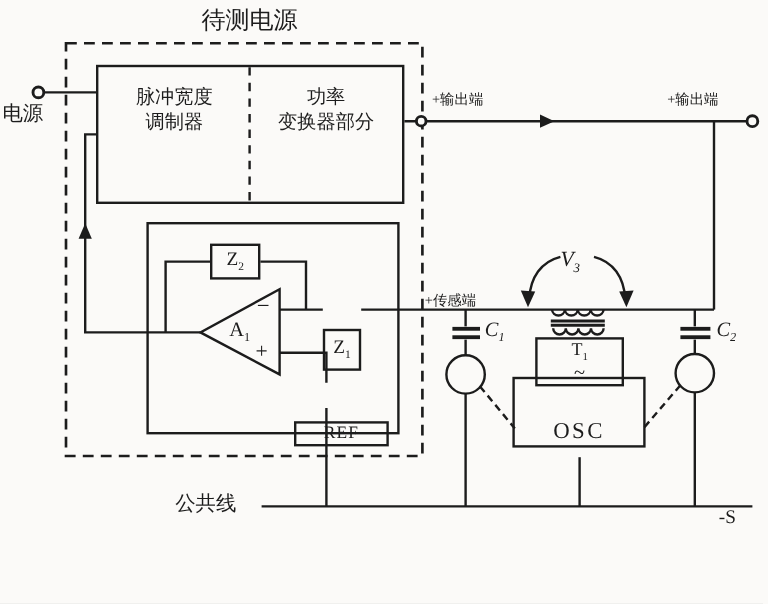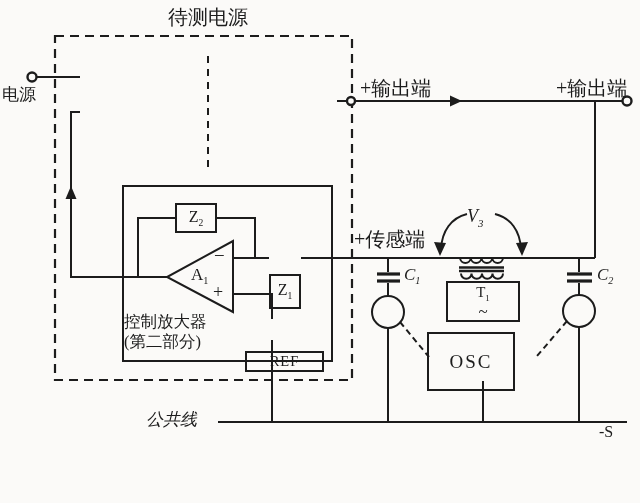--- a/index.html
+++ b/index.html
@@ -12,21 +12,21 @@
   .w3{stroke:#1c1c1c;stroke-width:3.2;fill:none;}
   .core{stroke:#1c1c1c;stroke-width:2.4;fill:none;}
   .dashrect{stroke:#1c1c1c;stroke-width:2.2;fill:none;stroke-dasharray:9 6;}
   .dashline{stroke:#1c1c1c;stroke-width:2;fill:none;stroke-dasharray:7 6;}
   .dashp{stroke:#1c1c1c;stroke-width:2;fill:none;stroke-dasharray:6 4;}
   .term{fill:#fbfaf8;stroke:#1c1c1c;stroke-width:2.4;}
   .solid{fill:#1c1c1c;stroke:none;}
   .opamp{fill:#fbfaf8;stroke:#1c1c1c;stroke-width:2;}
   .box{position:absolute;border:2px solid #1c1c1c;box-sizing:border-box;background:transparent;}
   .lbl{position:absolute;white-space:nowrap;line-height:1.15;}
-  .cjk{font-size:20px;}
+  .cjk{font-size:12px;}
   .center{display:flex;align-items:center;justify-content:center;}
   .col{display:flex;flex-direction:column;align-items:center;}
   .ital{font-style:italic;}
   sub{font-size:0.6em;}
   .pwmcells{display:flex;width:100%;height:100%;}
   .pwmcell{flex:1;display:flex;flex-direction:column;align-items:center;padding-top:15px;font-size:16px;line-height:21px;}
   .caption{position:absolute;left:0;top:464px;width:640px;text-align:center;font-size:21px;font-weight:600;letter-spacing:2px;}
   .caption .gap{display:inline-block;width:26px;}
 </style>
 </head>
@@ -102,56 +102,62 @@
       <line class="w" x1="579" y1="283" x2="579" y2="295"></line>
       <circle class="w" cx="579" cy="311" r="16"></circle>
       <line class="w" x1="579" y1="327" x2="579" y2="422"></line>
       <line class="dashp" x1="567" y1="321" x2="537" y2="356"></line>
     </g>
 
     <line class="w" x1="483" y1="381" x2="483" y2="422"></line>
     <line class="w" x1="218" y1="422" x2="627" y2="422"></line>
   </svg>
 
+  <div class="box pwmcells" style="left:80px;top:54px;width:257px;height:116px;">
+    <div class="pwmcell">
+      <span>脉冲宽度</span>
+      <span>调制器</span>
+    </div>
+    <div class="pwmcell">
+      <span>功率</span>
+      <span>变换器部分</span>
+    </div>
+  </div>
 
   <div class="box" style="left:122px;top:185px;width:211px;height:177px;"></div>
 
   <div class="box center" style="left:175px;top:203px;width:42px;height:30px;font-size:16px;">
     <span><span>Z</span><sub>2</sub></span>
   </div>
 
   <div class="box center" style="left:269px;top:242px;width:32px;height:35px;font-size:16px;margin-top:32px;">
     <span><span>Z</span><sub>1</sub></span>
   </div>
 
   <div class="box center" style="left:245px;top:319px;width:79px;height:21px;font-size:14.5px;letter-spacing:1px;margin-top:32px;">
     <span>REF</span>
   </div>
 
   <div class="box col" style="left:446px;top:281px;width:74px;height:41px;font-size:15px;justify-content:center;line-height:13px;text-align:center;">
     <span><span>T</span><sub>1</sub></span>
     <span style="font-size:17px;">~</span>
   </div>
 
-  <div class="box center" style="left:427px;top:332px;width:88px;height:59px;font-size:19px;letter-spacing:2px;">
+  <div class="box center" style="left:427px;top:314px;width:111px;height:59px;font-size:19px;letter-spacing:2px;align-items:flex-end;">
     <span>OSC</span>
   </div>
 
   <div class="lbl cjk" style="left:156px;top:6px;width:104px;text-align:center;font-size:20px;">待测电源</div>
   <div class="lbl" style="left:2px;top:85px;font-size:17px;">电源</div>
   <div class="lbl cjk" style="left:360px;top:77px;">+输出端</div>
   <div class="lbl cjk" style="left:556px;top:77px;">+输出端</div>
-  <div class="lbl cjk" style="left:354px;top:228px;">+传感端</div>
+  <div class="lbl cjk" style="left:354px;top:244px;">+传感端</div>
 
-  <div class="lbl" style="left:124px;top:312px;font-size:16.5px;line-height:19.5px;">
-    <span style="display:block;">控制放大器</span>
-    <span style="display:block;">(第二部分)</span>
-  </div>
 
-  <div class="lbl" style="left:146px;top:410px;font-size:17px;font-style:italic;">公共线</div>
+  <div class="lbl" style="left:146px;top:410px;font-size:17px;">公共线</div>
   <div class="lbl" style="left:599px;top:423px;font-size:16px;">-S</div>
 
   <div class="lbl" style="left:191px;top:265px;font-size:17px;"><span>A</span><sub>1</sub></div>
   <div class="lbl" style="left:214px;top:245px;font-size:19px;">−</div>
   <div class="lbl" style="left:213px;top:282px;font-size:18px;">+</div>
   <div class="lbl ital" style="left:404px;top:265px;font-size:17px;"><span>C</span><sub>1</sub></div>
   <div class="lbl ital" style="left:597px;top:265px;font-size:17px;"><span>C</span><sub>2</sub></div>
   <div class="lbl ital" style="left:467px;top:206px;font-size:18px;"><span>V</span><sub>3</sub></div>
 
 

